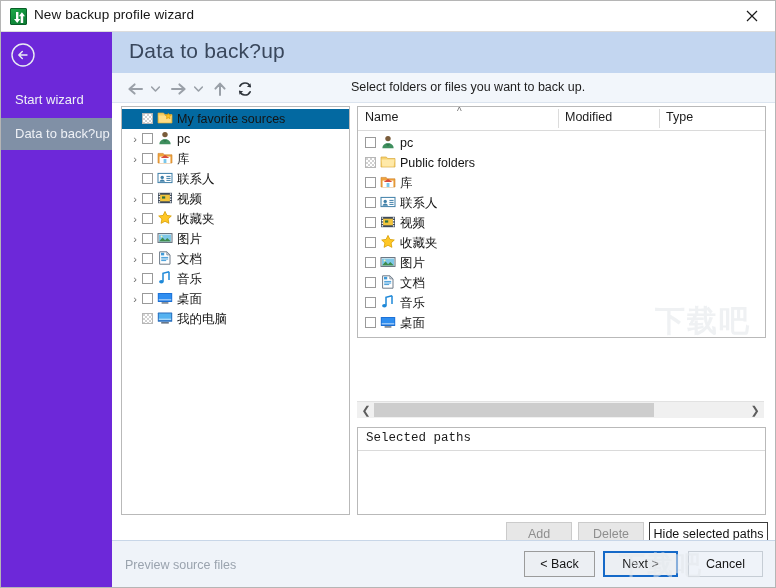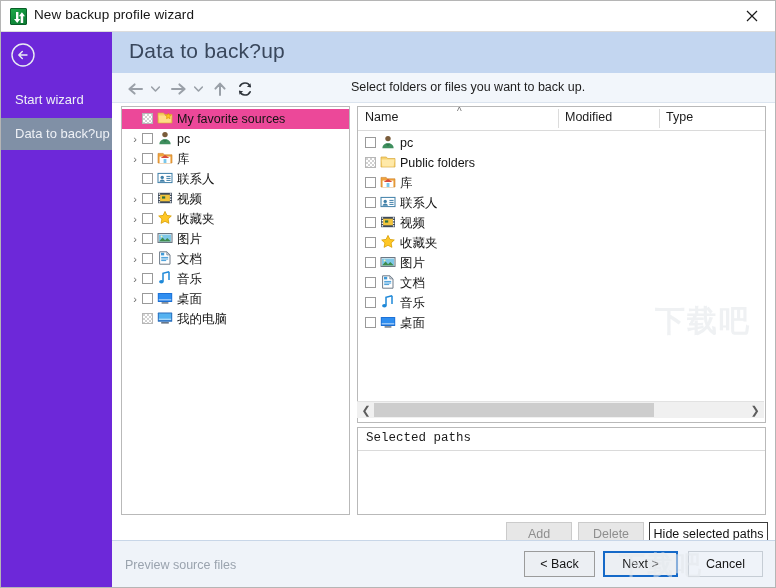--- a/index.html
+++ b/index.html
@@ -33,26 +33,26 @@
   
   .toolbar{position:absolute;left:111px;top:72px;width:663px;height:30px;background:#f2f6fb;border-bottom:1px solid #dbe4ef;box-sizing:border-box;}
   .tb-ico{position:absolute;top:6px;display:flex;align-items:center;justify-content:center;cursor:default;}
   .tb-hint{position:absolute;left:239px;top:7px;font-size:12.5px;color:#1d1d1d;}
 
   
   .content{position:absolute;left:111px;top:102px;width:663px;height:437px;background:#ffffff;}
 
   .panel{position:absolute;background:#ffffff;border:1px solid #b9b9b9;box-sizing:border-box;}
   .tree-panel{left:9px;top:3px;width:229px;height:409px;overflow:hidden;}
-  .list-panel{left:245px;top:3px;width:409px;height:317px;overflow:hidden;}
+  .list-panel{left:245px;top:3px;width:409px;height:232px;overflow:hidden;}
   .sel-panel{left:245px;top:324px;width:409px;height:88px;overflow:hidden;}
 
   
   .trow{position:relative;height:20px;line-height:20px;white-space:nowrap;font-size:12.5px;cursor:default;}
-  .trow.sel{background:#ec4899;}
+  .trow.sel{background:#0369a1;}
   .twig{display:inline-block;width:14px;text-align:center;color:#6d6d6d;font-size:11px;vertical-align:top;}
   .cbox{display:inline-block;width:11px;height:11px;vertical-align:-1px;margin-right:4px;box-sizing:border-box;border:1px solid #9a9a9a;background:#ffffff;}
   .cbox.grey{border-color:#b6b6b6;background:repeating-conic-gradient(#ffffff 0 25%,#d2d2d2 0 50%) 0 0/4px 4px;}
   .ico{display:inline-block;width:16px;height:16px;vertical-align:-3px;margin-right:4px;position:relative;}
   .tlabel{font-size:12.5px;color:#141414;}
 
   
   .lhead{position:relative;height:23px;border-bottom:1px solid #dadada;background:#ffffff;}
   .lh-cell{position:absolute;top:3px;font-size:12.5px;color:#1b1b1b;}
   .lh-div{position:absolute;top:2px;width:1px;height:19px;background:#dcdcdc;}

